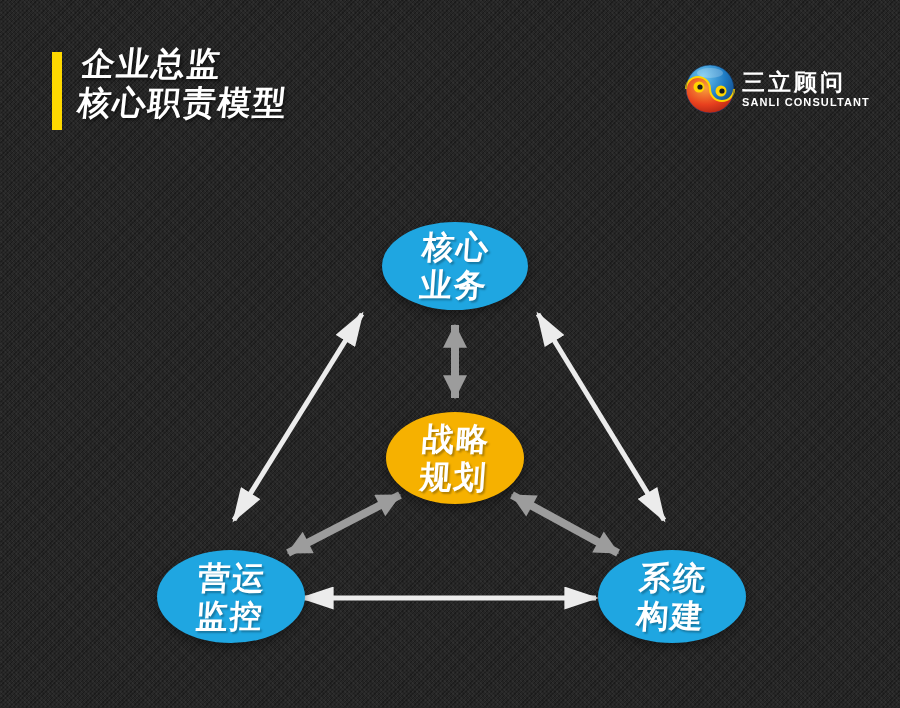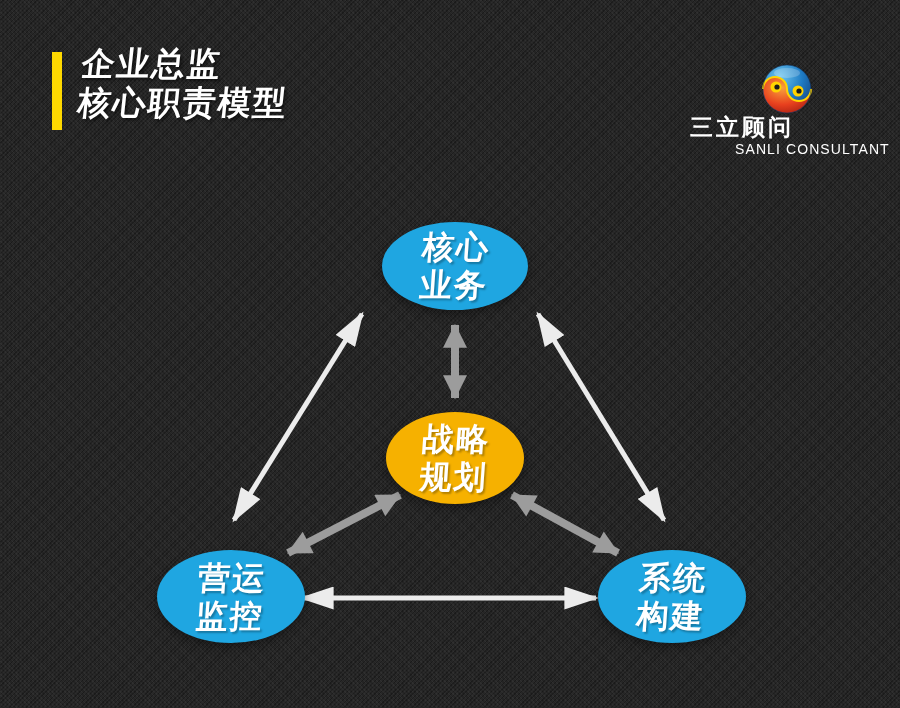--- a/index.html
+++ b/index.html
@@ -19,25 +19,25 @@
   }
   .title-block{
     position:absolute;left:80px;top:44px;
     color:var(--text-white,#fff);
     font-weight:900;font-size:33px;line-height:39px;letter-spacing:2px;
     transform:skewX(-6deg);
     text-shadow:2px 2px 3px rgba(0,0,0,.55);
     white-space:nowrap;
   }
   
-  .logo{position:absolute;left:684px;top:63px;display:flex;align-items:center;flex-direction:column;}
+  .logo{position:absolute;left:684px;top:63px;display:flex;align-items:center;}
   .logo-sphere{width:52px;height:52px;display:block;}
   .logo-text{margin-left:6px;color:var(--text-white,#fff);}
   .logo-cn{font-size:23px;font-weight:900;letter-spacing:3px;line-height:24px;}
-  .logo-en{font-size:14px;font-weight:400;letter-spacing:1.1px;margin-top:2px;margin-left:45px;}
+  .logo-en{font-size:11px;font-weight:700;letter-spacing:1.1px;margin-top:2px;}
   
   .arrow-layer{position:absolute;left:0;top:0;width:900px;height:708px;}
   .arrow-silver{stroke:var(--arrow-silver,#ECECEC);stroke-width:5;}
   .arrow-gray{stroke:var(--arrow-gray,#9C9C9C);stroke-width:8;}
   .node{
     position:absolute;border-radius:50%;
     display:flex;align-items:center;justify-content:center;
     box-shadow:0 4px 10px rgba(0,0,0,.35);
   }
   .node-label{

